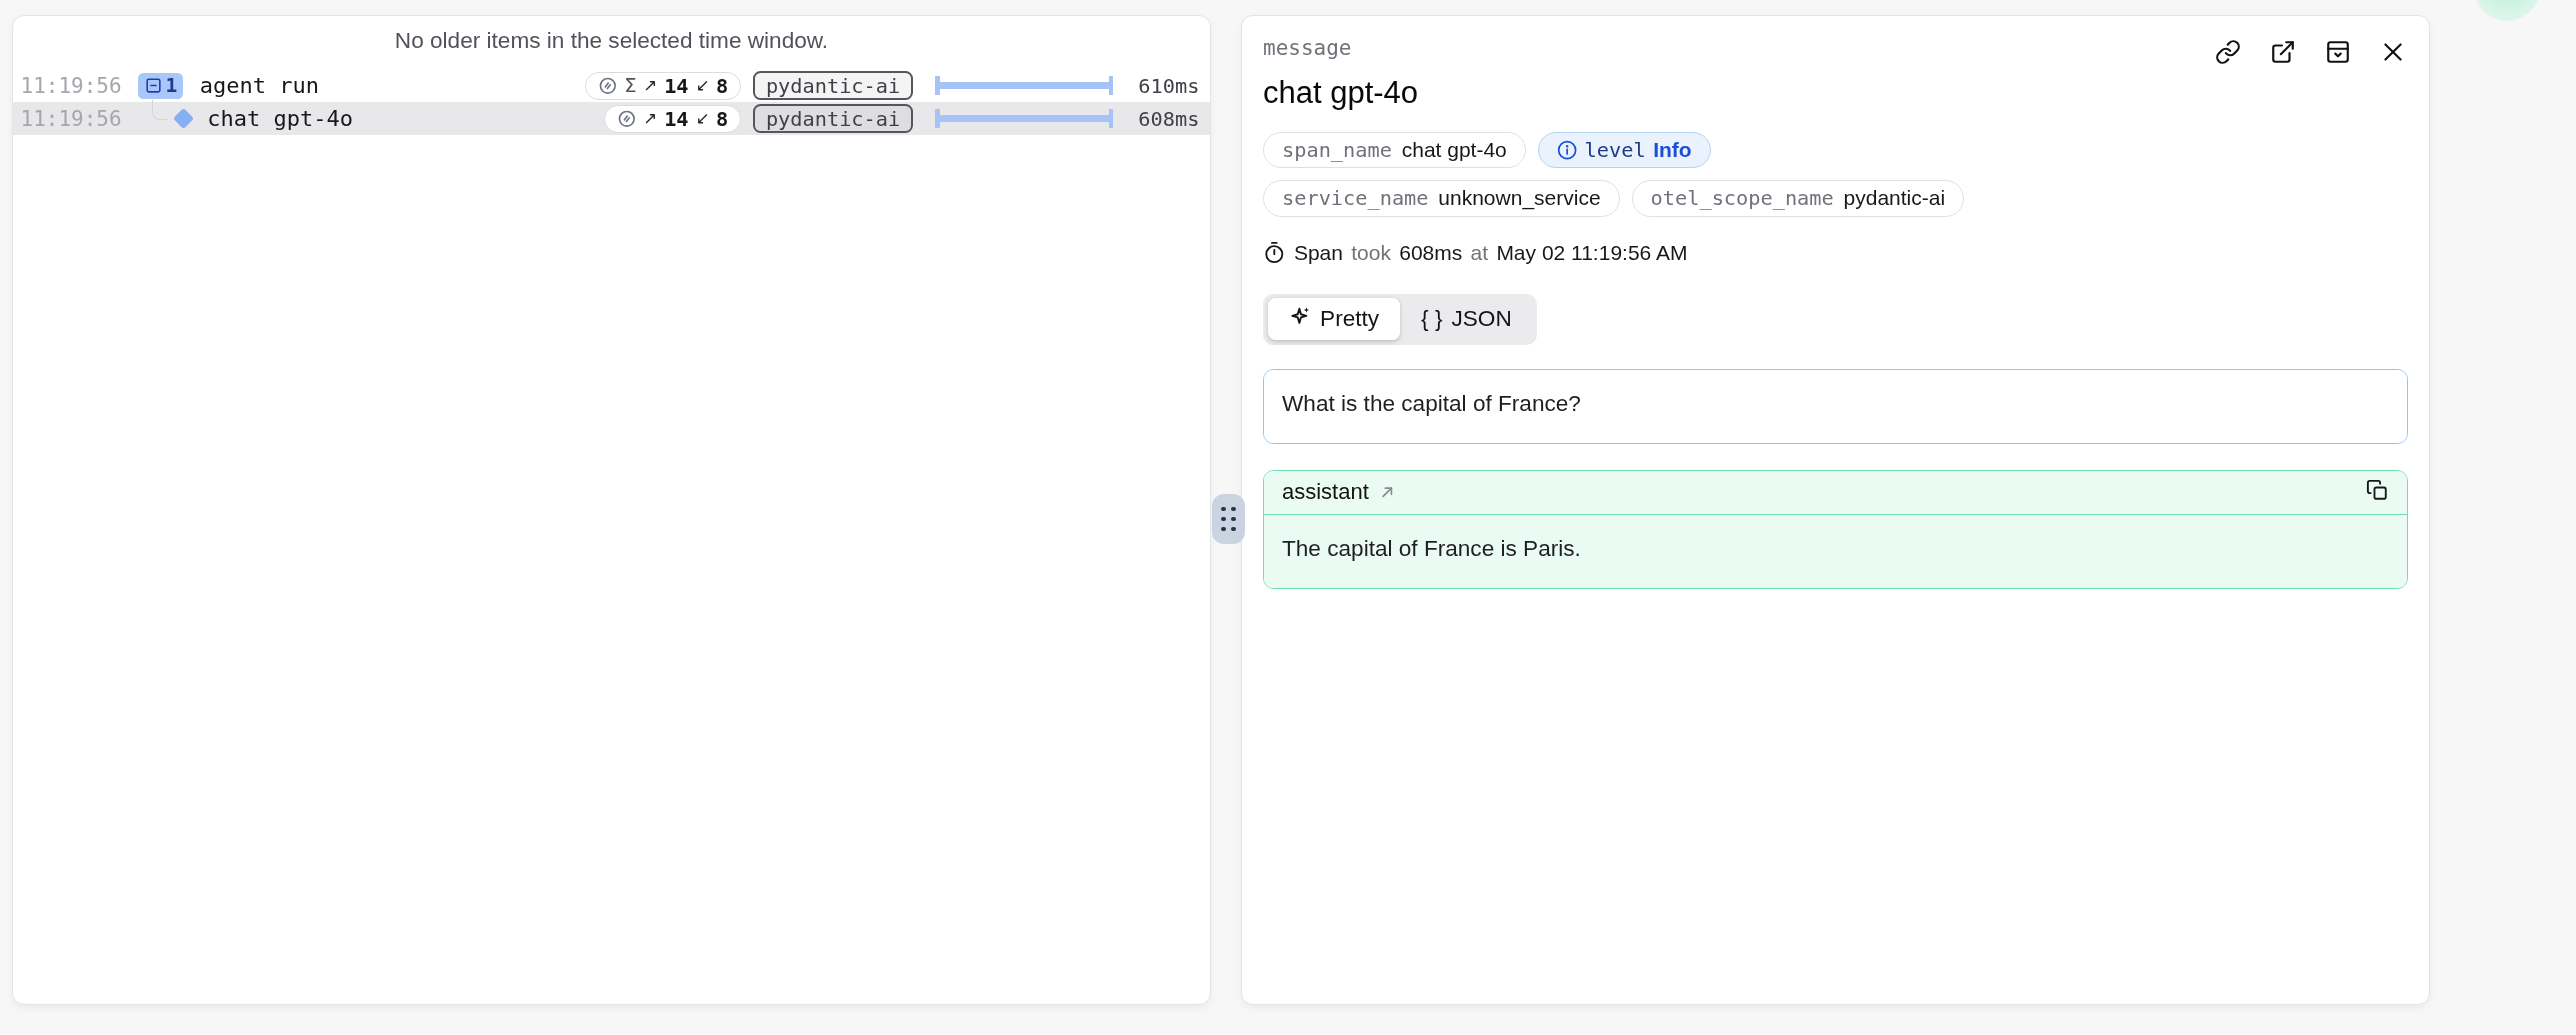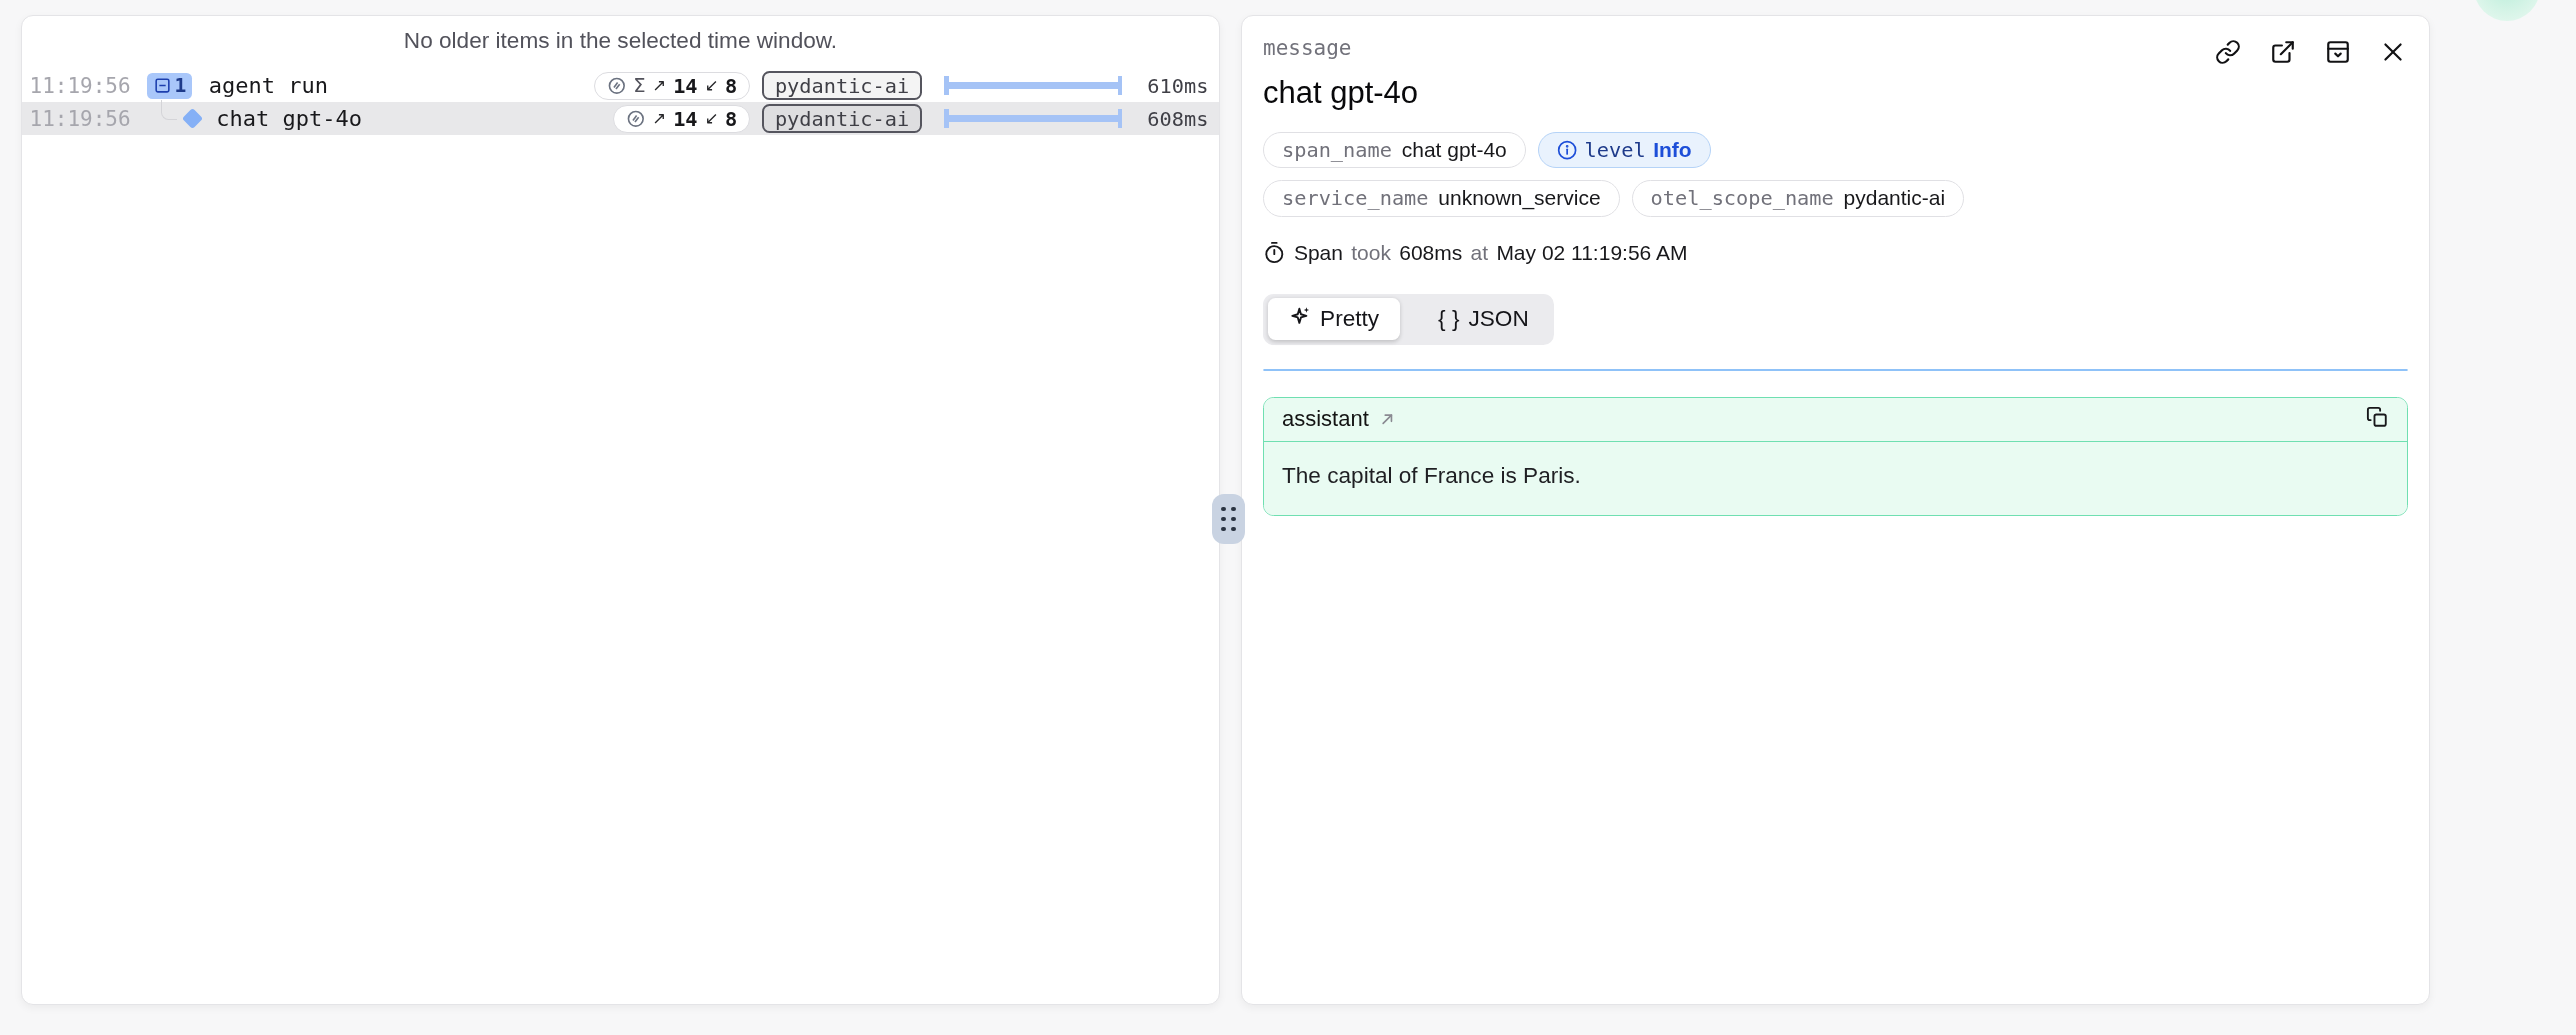--- a/index.html
+++ b/index.html
@@ -11,21 +11,21 @@
   }
   .mono { font-family:"DejaVu Sans Mono","Liberation Mono",monospace; }
 
   .blob { position:absolute; left:2474px; top:-45px; width:66px; height:66px; border-radius:50%;
     background:radial-gradient(circle at 50% 45%, #b9edd9 0%, #d6f4e7 55%, #ecf9f3 100%); z-index:0; }
 
   .card { position:absolute; top:15px; z-index:1; background:#fff;
     border:1.5px solid #e4e4e7; border-radius:12px; box-shadow:0 3px 9px rgba(0,0,0,0.05); }
 
   
-  #left-panel { left:21px; width:1199px; height:990px; overflow:hidden; }
+  #left-panel { left:12px; width:1199px; height:990px; overflow:hidden; }
   .empty-notice { margin-top:12px; text-align:center; font-size:22.6px; color:#52525b; }
   .date-chip-row { display:flex; justify-content:center; margin-top:12px; }
   .date-chip { background:#e4e4e7; border-radius:753px; padding:6px 19.6px; font-size:22px; color:#3f3f46; cursor:pointer; }
   .rows { margin-top:15px; }
   .trace-row { height:33px; display:flex; align-items:center; padding:0 10.6px 0 7.5px; cursor:pointer; }
   .trace-row.selected { background:#e8e8ea; }
   .row-time { font-size:21px; color:#a6a6ad; width:98px; flex:none; }
   .collapse-badge { margin-left:19.6px; display:flex; align-items:center; gap:2.3px;
     background:#a9c7fa; border-radius:5.3px; padding:1.5px 6px; color:#1e3a8a; flex:none; cursor:pointer; }
   .collapse-badge svg { width:19px; height:19px; display:block; }
@@ -74,21 +74,21 @@
   .tag-pill.level .tag-value { color:#1d4ed8; font-weight:bold;text-align:center; }
   .info-icon { color:#1d4ed8; display:flex; }
   .info-icon svg { width:20.3px; height:20.3px; }
   .timing-line { margin-top:24px; display:flex; align-items:center; gap:8.3px; font-size:21px; color:#18181b; }
   .stopwatch { color:#18181b; display:flex; }
   .stopwatch svg { width:22.6px; height:22.6px; }
   .dim { color:#71717a; }
   .tabs { margin-top:22.6px; display:flex; gap:27px; border-bottom:1.5px solid #e7e7ea; }
   .tab { padding:6px 10.6px 10.6px; font-size:22px; color:#1c1c21; position:relative; cursor:pointer; }
   .tab.active::after { content:""; position:absolute; left:0; right:0; bottom:-1.5px; height:3px; background:#4f4f58; }
-  .view-toggle { margin-top:29px; display:inline-flex; background:#ebebee; border-radius:10.6px; padding:4.5px; align-items:center;gap:17px; }
+  .view-toggle { margin-top:29px; display:inline-flex; background:#ebebee; border-radius:10.6px; padding:4.5px; align-items:center; }
   .seg { display:flex; align-items:center; gap:9px; padding:6.8px 21px; border-radius:7.5px; font-size:22.6px; color:#151519; cursor:pointer; }
   .seg.active { background:#fff; box-shadow:0 1.5px 4.5px rgba(0,0,0,0.18); }
   .seg svg { width:22.6px; height:22.6px; }
   .messages { margin-top:24px; display:flex; flex-direction:column; gap:26px; }
   .msg { border:1.5px solid; border-radius:10.6px; overflow:hidden; }
   .msg.user { border-color:#8fc2f8; }
   .msg.assistant { border-color:#6fdfb1; }
   .msg-header { display:flex; align-items:center; padding:8.3px 18px; border-bottom:1.5px solid; }
   .msg.user .msg-header { border-color:#8fc2f8; background:#ffffff; }
   .msg.assistant .msg-header { border-color:#6fdfb1; background:#e9fbf2; }
@@ -290,20 +290,21 @@
     </div>
     <div class="seg">
       <span>{ }</span>
       <span>JSON</span>
     </div>
   </div>
 
   <div class="messages">
 
     <div class="msg user">
+      <div class="msg-body">What is the capital of France?</div>
     </div>
 
     <div class="msg assistant">
       <div class="msg-header">
         <span class="msg-role">assistant</span>
         <span class="role-arrow">
           <svg viewBox="0 0 24 24" fill="none" stroke="currentColor" stroke-width="2.4" stroke-linecap="round" stroke-linejoin="round">
               <line x1="6" y1="18" x2="18" y2="6"></line>
               <polyline points="9 6 18 6 18 15"></polyline>
             </svg>

